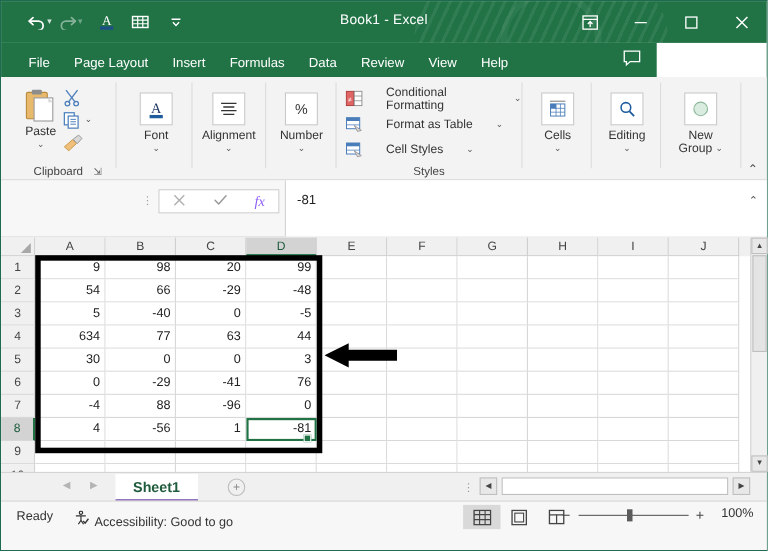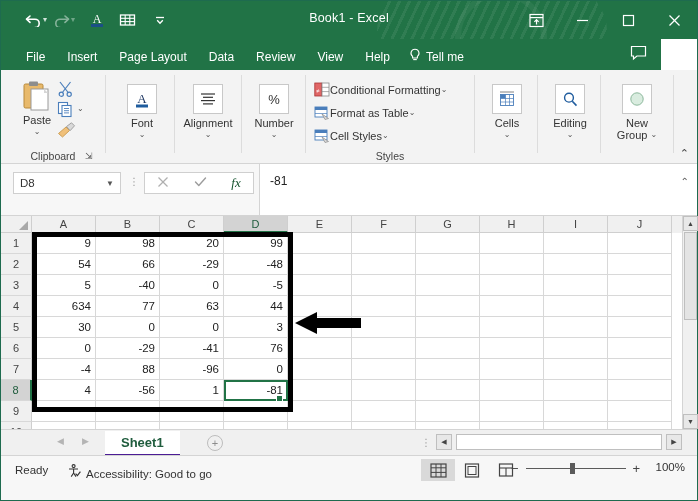--- a/index.html
+++ b/index.html
@@ -61,21 +61,21 @@
     display: flex; align-items: center; justify-content: center;
   }
   .wctrls { position: absolute; right: 0; top: 0; display: flex; height: 38px; }
   .wctrl {
     width: 46px; height: 38px; display: flex; align-items: center; justify-content: center;
     color: #ffffff; font-size: 13px;
   }
 
   
   .tabbar {
-    position: absolute; left: 0; top: 38px; width: 660px; height: 31px;
+    position: absolute; left: 0; top: 38px; width: 596px; height: 31px;
     background: #217346;
   }
   .tabs { display: flex; align-items: flex-end; height: 31px; padding-left: 14px; }
   .tab {
     height: 27px; padding: 0 11px; color: #ffffff; font-size: 12px;
     display: flex; align-items: center; white-space: nowrap;
   }
   .tab.active { background: #ffffff; color: #217346; border-radius: 3px 3px 0 0; height: 29px; }
   .tellme { display: flex; align-items: center; gap: 5px; color: #fff; font-size: 12px; padding: 0 8px; height:27px;}
   .comments { position: absolute; right: 14px; top: 6px; color: #fff; }
@@ -97,21 +97,21 @@
     font-size: 11px; color: #333; width: 56px;
   }
   .bigbtn .bx {
     width: 30px; height: 30px; border: 1px solid #c8c8c8; background: #fff;
     display: flex; align-items: center; justify-content: center; margin-bottom: 3px;
   }
   .bigbtn .lbl { line-height: 1.1; text-align: center; }
   .bigbtn .dd { font-size: 8px; color: #555; margin-top: 1px; }
 
   .smallitem {
-    display: flex; align-items: center; gap: 0; font-size: 11px; color: #333;
+    display: flex; align-items: center; gap: 21px; font-size: 11px; color: #333;
     height: 19px;
   }
   .smallitem .si-ic { width: 16px; height: 16px; flex: none; }
   .smallitem .cv { font-size: 8px; color: #555; }
 
   .dlglaunch { position: absolute; font-size: 9px; color: #555; }
   .collapse-ribbon { position: absolute; right: 8px; bottom: 3px; font-size: 11px; color: #444; }
 
   
   .fbar {
@@ -125,21 +125,21 @@
     font-size: 11.5px; color: #333;
   }
   .namebox .nb-caret { margin-left: auto; font-size: 8px; color: #555; }
   .fb-dots { position: absolute; left: 128px; top: 12px; font-size: 10px; color: #9a9a9a; letter-spacing:1px;}
   .fb-icons {
     position: absolute; left: 143px; top: 8px; width: 110px; height: 22px;
     background: #fff; border: 1px solid #cfcfcf;
     display: flex; align-items: center; justify-content: space-around;
     color: #a6a6a6; font-size: 12px;
   }
-  .fb-icons .fx { color: #14532d; font-style: italic; font-family: "Liberation Serif", serif; font-size: 13px; text-align: right; }
+  .fb-icons .fx { color: #8b5cf6; font-style: italic; font-family: "Liberation Serif", serif; font-size: 13px; text-align: right; }
   .fb-input {
     position: absolute; left: 258px; top: 0; width: 438px; height: 51px;
     background: #fff; border-left: 1px solid #d4d4d4;
     padding: 10px 0 0 10px; font-size: 12px; color: #222;
   }
   .fb-expand { position: absolute; right: 8px; top: 12px; font-size: 10px; color: #555; }
 
   
   .gridwrap { position: absolute; left: 0; top: 215px; width: 696px; height: 213px; background: #fff; }
   .colhdr { position: absolute; left: 0; top: 0; height: 17px; width: 696px; background: #f0f0f0; }
@@ -301,35 +301,27 @@
             <line x1="1.5" y1="1.5" x2="11.5" y2="11.5" stroke="#fff" stroke-width="1.25"></line>
             <line x1="11.5" y1="1.5" x2="1.5" y2="11.5" stroke="#fff" stroke-width="1.25"></line>
           </svg>
       </div>
     </div>
   </div>
 
   <div class="tabbar">
     <div class="tabs">
       <div class="tab">File</div>
+      <div class="tab">Page Layout</div>
       <div class="tab">Insert</div>
-      <div class="tab">Page Layout</div>
+      <div class="tab">Formulas</div>
       <div class="tab">Data</div>
       <div class="tab">Review</div>
       <div class="tab">View</div>
       <div class="tab">Help</div>
-      <div class="tellme">
-        <span>
-          <svg width="12" height="15" viewBox="0 0 12 15">
-              <path d="M6 1.2 a4 4 0 0 1 2.4 7.2 v1.6 H3.6 V8.4 A4 4 0 0 1 6 1.2 z" fill="none" stroke="#fff" stroke-width="1.1"></path>
-              <line x1="4.2" y1="11.6" x2="7.8" y2="11.6" stroke="#fff" stroke-width="1.1"></line>
-            </svg>
-        </span>
-        <span>Tell me</span>
-      </div>
     </div>
     <div class="comments">
       <svg width="17" height="16" viewBox="0 0 17 16">
           <path d="M1.5 1.5 h14 v9.5 h-8.6 l-3.4 3 v-3 h-2 z" fill="none" stroke="#fff" stroke-width="1.2"></path>
         </svg>
     </div>
   </div>
 
   <div class="ribbon">
 
@@ -517,24 +509,20 @@
             <span class="dd">⌄</span>
           </div>
         </div>
       </div>
     </div>
     <div class="rsep" style="left:672px;"></div>
     <div class="collapse-ribbon">⌃</div>
   </div>
 
   <div class="fbar">
-    <div class="namebox">
-      <span>D8</span>
-      <span class="nb-caret">▼</span>
-    </div>
     <div class="fb-dots">⋮</div>
     <div class="fb-icons">
       <span>
         <svg width="12" height="12" viewBox="0 0 12 12">
             <line x1="1.5" y1="1.5" x2="10.5" y2="10.5" stroke="#b0b0b0" stroke-width="1.3"></line>
             <line x1="10.5" y1="1.5" x2="1.5" y2="10.5" stroke="#b0b0b0" stroke-width="1.3"></line>
           </svg>
       </span>
       <span>
         <svg width="13" height="12" viewBox="0 0 13 12">

